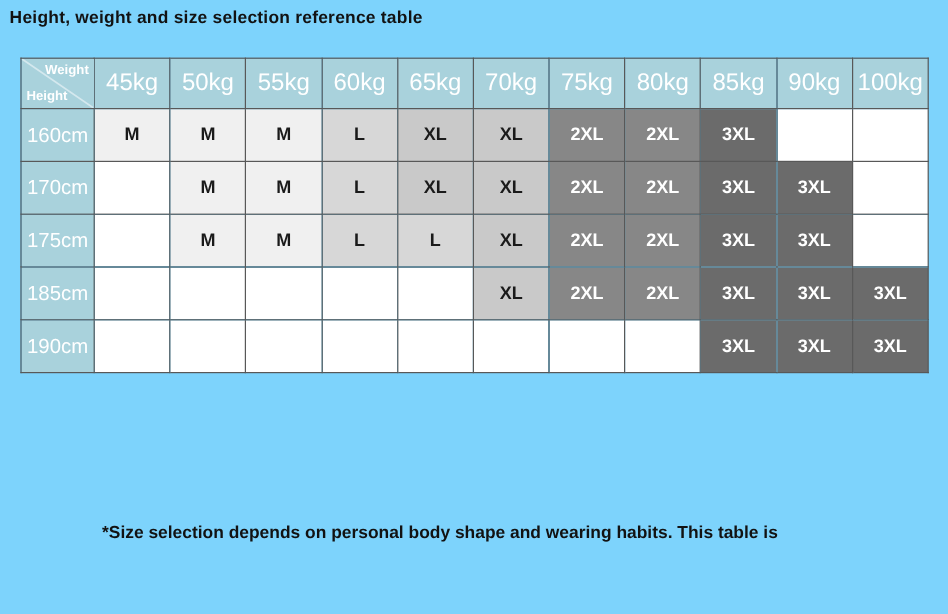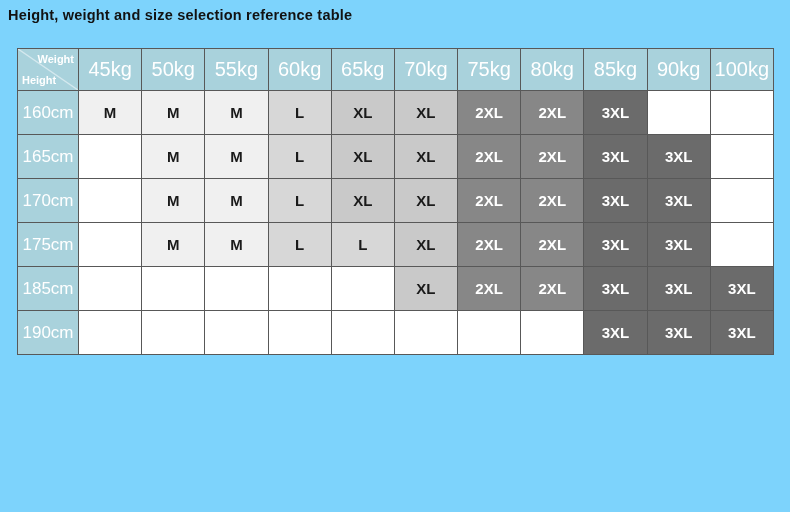--- a/index.html
+++ b/index.html
@@ -141,34 +141,20 @@
           <td style="background: rgb(215, 215, 215); color: rgb(26, 26, 26);">L</td>
           <td style="background: rgb(201, 201, 201); color: rgb(26, 26, 26);">XL</td>
           <td style="background: rgb(201, 201, 201); color: rgb(26, 26, 26);">XL</td>
           <td style="background: rgb(135, 135, 135); color: rgb(255, 255, 255);">2XL</td>
           <td style="background: rgb(135, 135, 135); color: rgb(255, 255, 255);">2XL</td>
           <td style="background: rgb(107, 107, 107); color: rgb(255, 255, 255);">3XL</td>
           <td style="background: rgb(255, 255, 255); color: rgb(26, 26, 26);"></td>
           <td style="background: rgb(255, 255, 255); color: rgb(26, 26, 26);"></td>
         </tr>
         <tr>
-          <th class="height-th">165cm</th>
-          <td style="background: rgb(255, 255, 255); color: rgb(26, 26, 26);"></td>
-          <td style="background: rgb(240, 240, 240); color: rgb(26, 26, 26);">M</td>
-          <td style="background: rgb(240, 240, 240); color: rgb(26, 26, 26);">M</td>
-          <td style="background: rgb(215, 215, 215); color: rgb(26, 26, 26);">L</td>
-          <td style="background: rgb(201, 201, 201); color: rgb(26, 26, 26);">XL</td>
-          <td style="background: rgb(201, 201, 201); color: rgb(26, 26, 26);">XL</td>
-          <td style="background: rgb(135, 135, 135); color: rgb(255, 255, 255);">2XL</td>
-          <td style="background: rgb(135, 135, 135); color: rgb(255, 255, 255);">2XL</td>
-          <td style="background: rgb(107, 107, 107); color: rgb(255, 255, 255);">3XL</td>
-          <td style="background: rgb(107, 107, 107); color: rgb(255, 255, 255);">3XL</td>
-          <td style="background: rgb(255, 255, 255); color: rgb(26, 26, 26);"></td>
-        </tr>
-        <tr>
           <th class="height-th">170cm</th>
           <td style="background: rgb(255, 255, 255); color: rgb(26, 26, 26);"></td>
           <td style="background: rgb(240, 240, 240); color: rgb(26, 26, 26);">M</td>
           <td style="background: rgb(240, 240, 240); color: rgb(26, 26, 26);">M</td>
           <td style="background: rgb(215, 215, 215); color: rgb(26, 26, 26);">L</td>
           <td style="background: rgb(201, 201, 201); color: rgb(26, 26, 26);">XL</td>
           <td style="background: rgb(201, 201, 201); color: rgb(26, 26, 26);">XL</td>
           <td style="background: rgb(135, 135, 135); color: rgb(255, 255, 255);">2XL</td>
           <td style="background: rgb(135, 135, 135); color: rgb(255, 255, 255);">2XL</td>
           <td style="background: rgb(107, 107, 107); color: rgb(255, 255, 255);">3XL</td>
@@ -214,15 +200,16 @@
           <td style="background: rgb(255, 255, 255); color: rgb(26, 26, 26);"></td>
           <td style="background: rgb(255, 255, 255); color: rgb(26, 26, 26);"></td>
           <td style="background: rgb(107, 107, 107); color: rgb(255, 255, 255);">3XL</td>
           <td style="background: rgb(107, 107, 107); color: rgb(255, 255, 255);">3XL</td>
           <td style="background: rgb(107, 107, 107); color: rgb(255, 255, 255);">3XL</td>
         </tr>
       </tbody>
   </table>
 
   <div class="footnote">
+    <div>*Size selection depends on personal body shape and wearing habits. This table is</div>
   </div>
 
 </div>
 
 </body></html>

